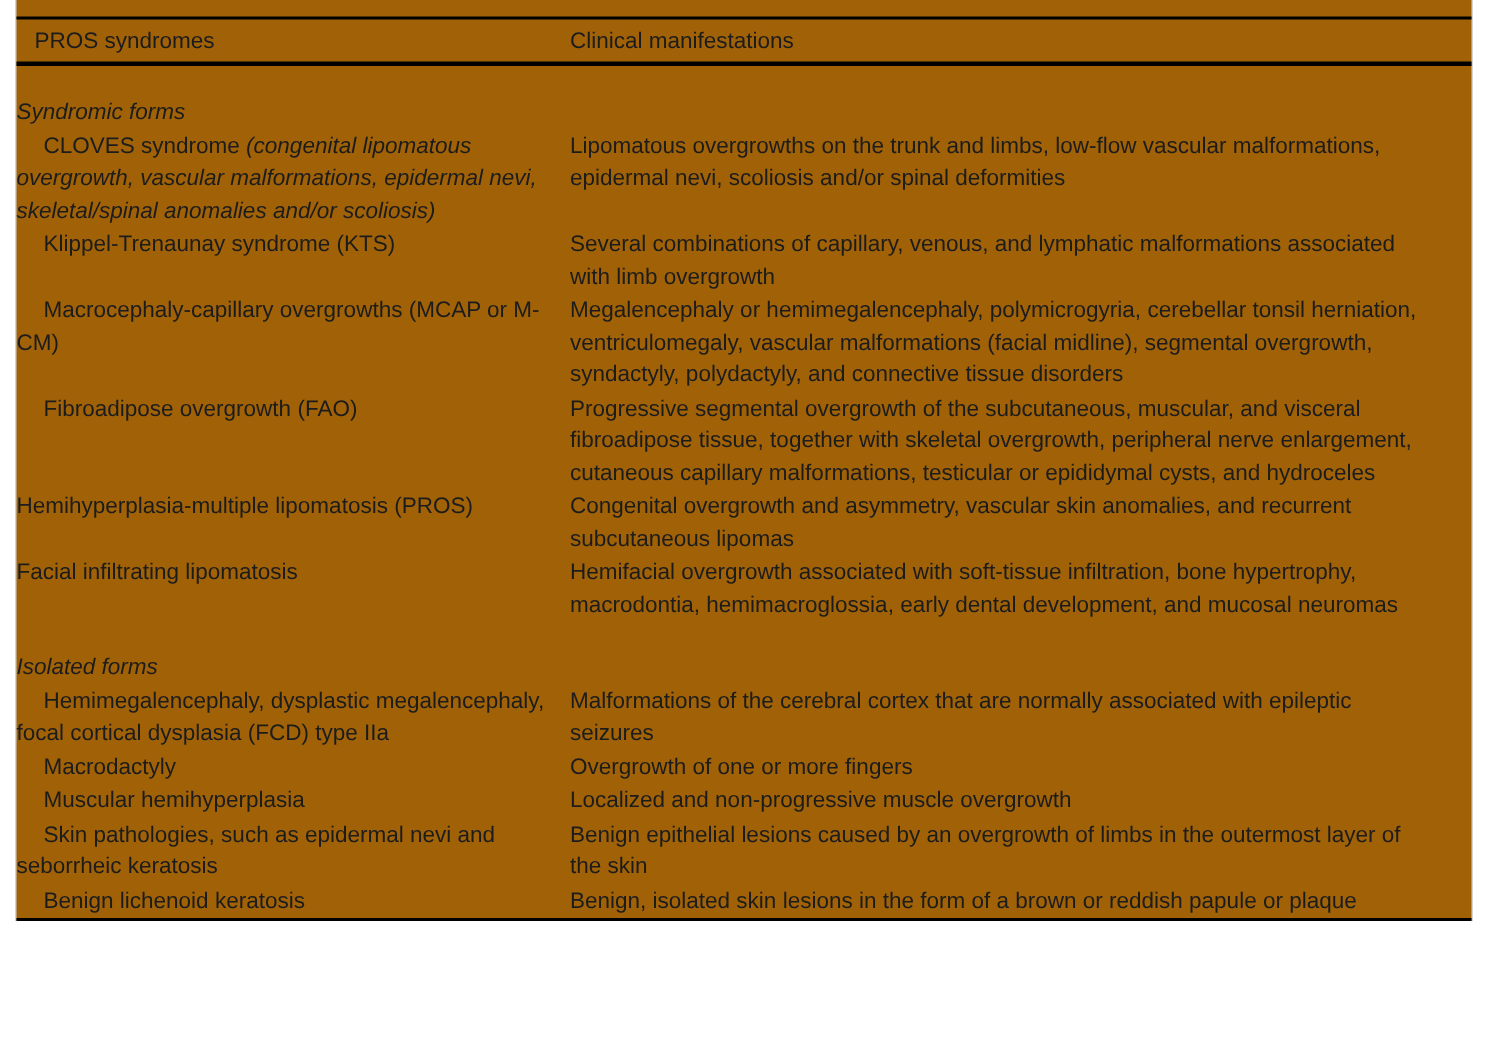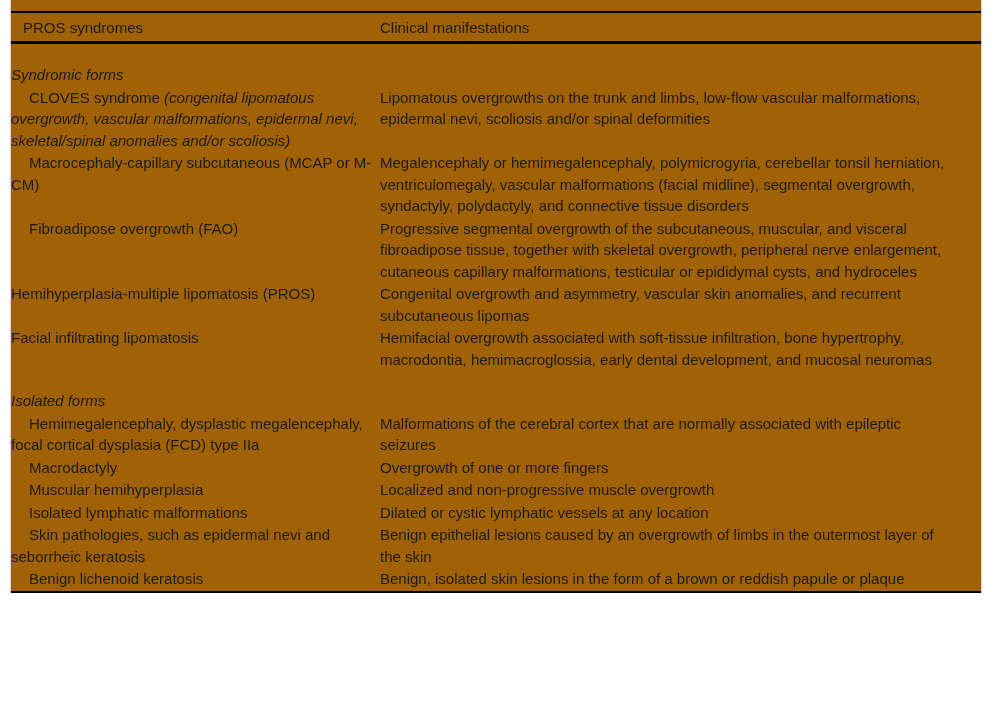--- a/index.html
+++ b/index.html
@@ -80,21 +80,25 @@
     </colgroup>
     <tbody>
       <tr class="section">
         <td colspan="2">Syndromic forms</td>
       </tr>
       <tr>
         <td class="c1 indent"><span>CLOVES syndrome </span><span class="it">(congenital lipomatous overgrowth, vascular malformations, epidermal nevi, skeletal/spinal anomalies and/or scoliosis)</span></td>
         <td class="c2">Lipomatous overgrowths on the trunk and limbs, low-flow vascular malformations, epidermal nevi, scoliosis and/or spinal deformities</td>
       </tr>
       <tr>
-        <td class="c1 indent">Macrocephaly-capillary subcutaneous (MCAP or M-CM)</td>
+        <td class="c1 indent">Klippel-Trenaunay syndrome (KTS)</td>
+        <td class="c2">Several combinations of capillary, venous, and lymphatic malformations associated with limb overgrowth</td>
+      </tr>
+      <tr>
+        <td class="c1 indent">Macrocephaly-capillary overgrowths (MCAP or M-CM)</td>
         <td class="c2">Megalencephaly or hemimegalencephaly, polymicrogyria, cerebellar tonsil herniation, ventriculomegaly, vascular malformations (facial midline), segmental overgrowth, syndactyly, polydactyly, and connective tissue disorders</td>
       </tr>
       <tr>
         <td class="c1 indent">Fibroadipose overgrowth (FAO)</td>
         <td class="c2">Progressive segmental overgrowth of the subcutaneous, muscular, and visceral fibroadipose tissue, together with skeletal overgrowth, peripheral nerve enlargement, cutaneous capillary malformations, testicular or epididymal cysts, and hydroceles</td>
       </tr>
       <tr>
         <td class="c1">Hemihyperplasia-multiple lipomatosis (PROS)</td>
         <td class="c2">Congenital overgrowth and asymmetry, vascular skin anomalies, and recurrent subcutaneous lipomas</td>
       </tr>
@@ -111,24 +115,20 @@
       </tr>
       <tr>
         <td class="c1 indent">Macrodactyly</td>
         <td class="c2">Overgrowth of one or more fingers</td>
       </tr>
       <tr>
         <td class="c1 indent">Muscular hemihyperplasia</td>
         <td class="c2">Localized and non-progressive muscle overgrowth</td>
       </tr>
       <tr>
-        <td class="c1 indent">Isolated lymphatic malformations</td>
-        <td class="c2">Dilated or cystic lymphatic vessels at any location</td>
-      </tr>
-      <tr>
         <td class="c1 indent">Skin pathologies, such as epidermal nevi and seborrheic keratosis</td>
         <td class="c2">Benign epithelial lesions caused by an overgrowth of limbs in the outermost layer of the skin</td>
       </tr>
       <tr>
         <td class="c1 indent">Benign lichenoid keratosis</td>
         <td class="c2">Benign, isolated skin lesions in the form of a brown or reddish papule or plaque</td>
       </tr>
     </tbody>
   </table>
 

